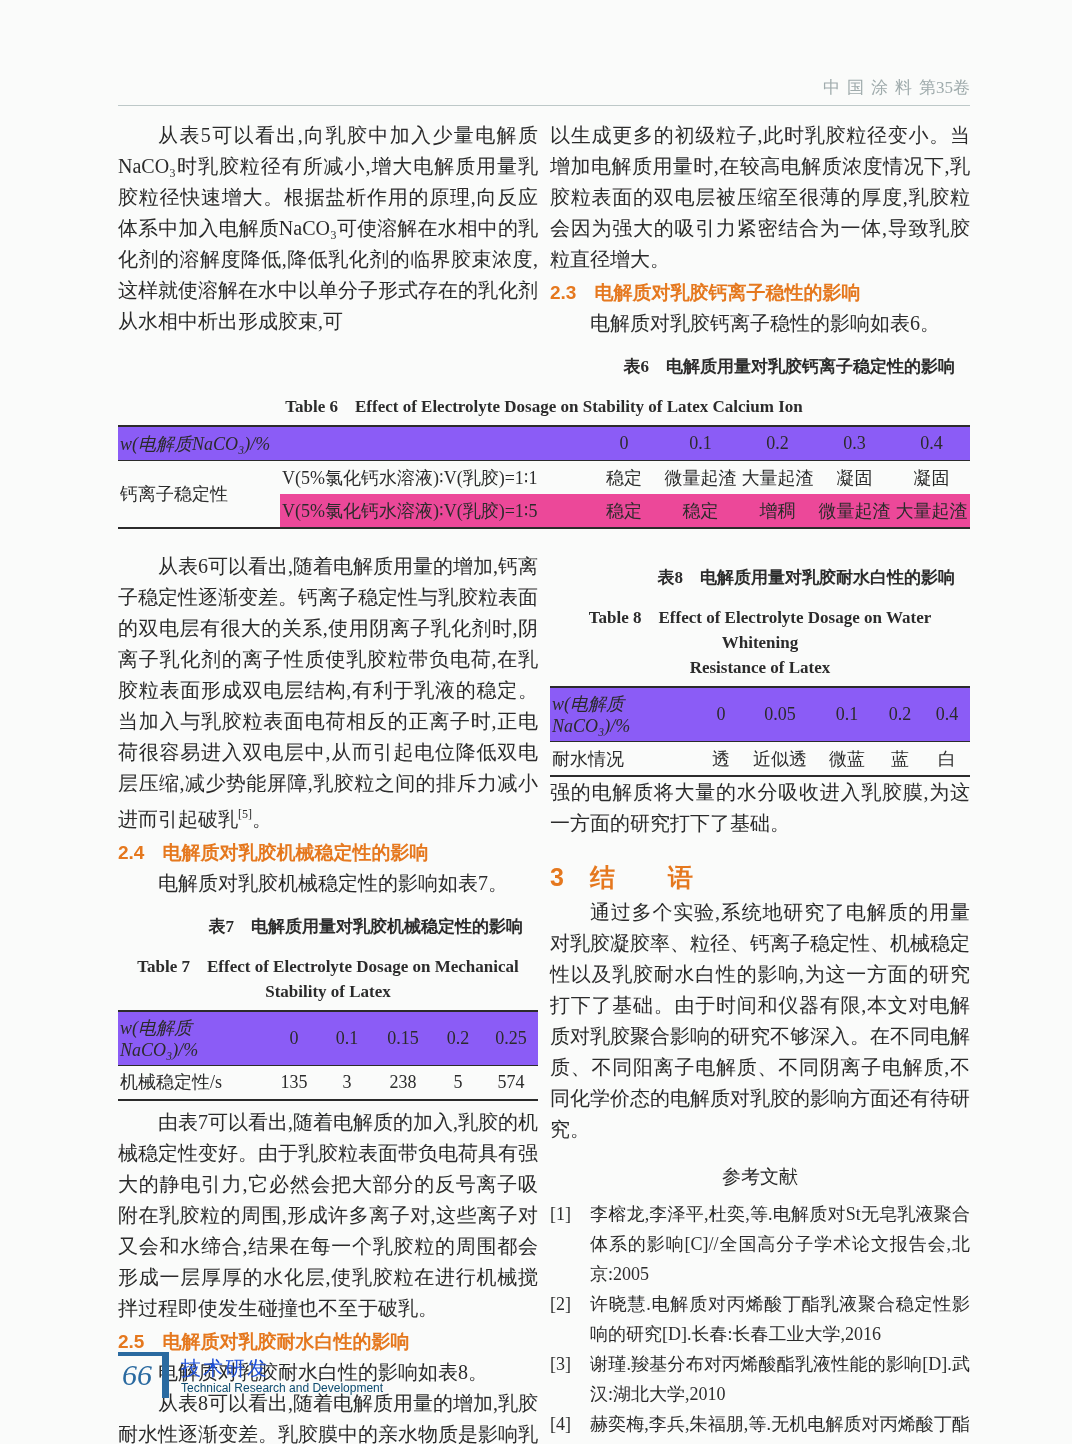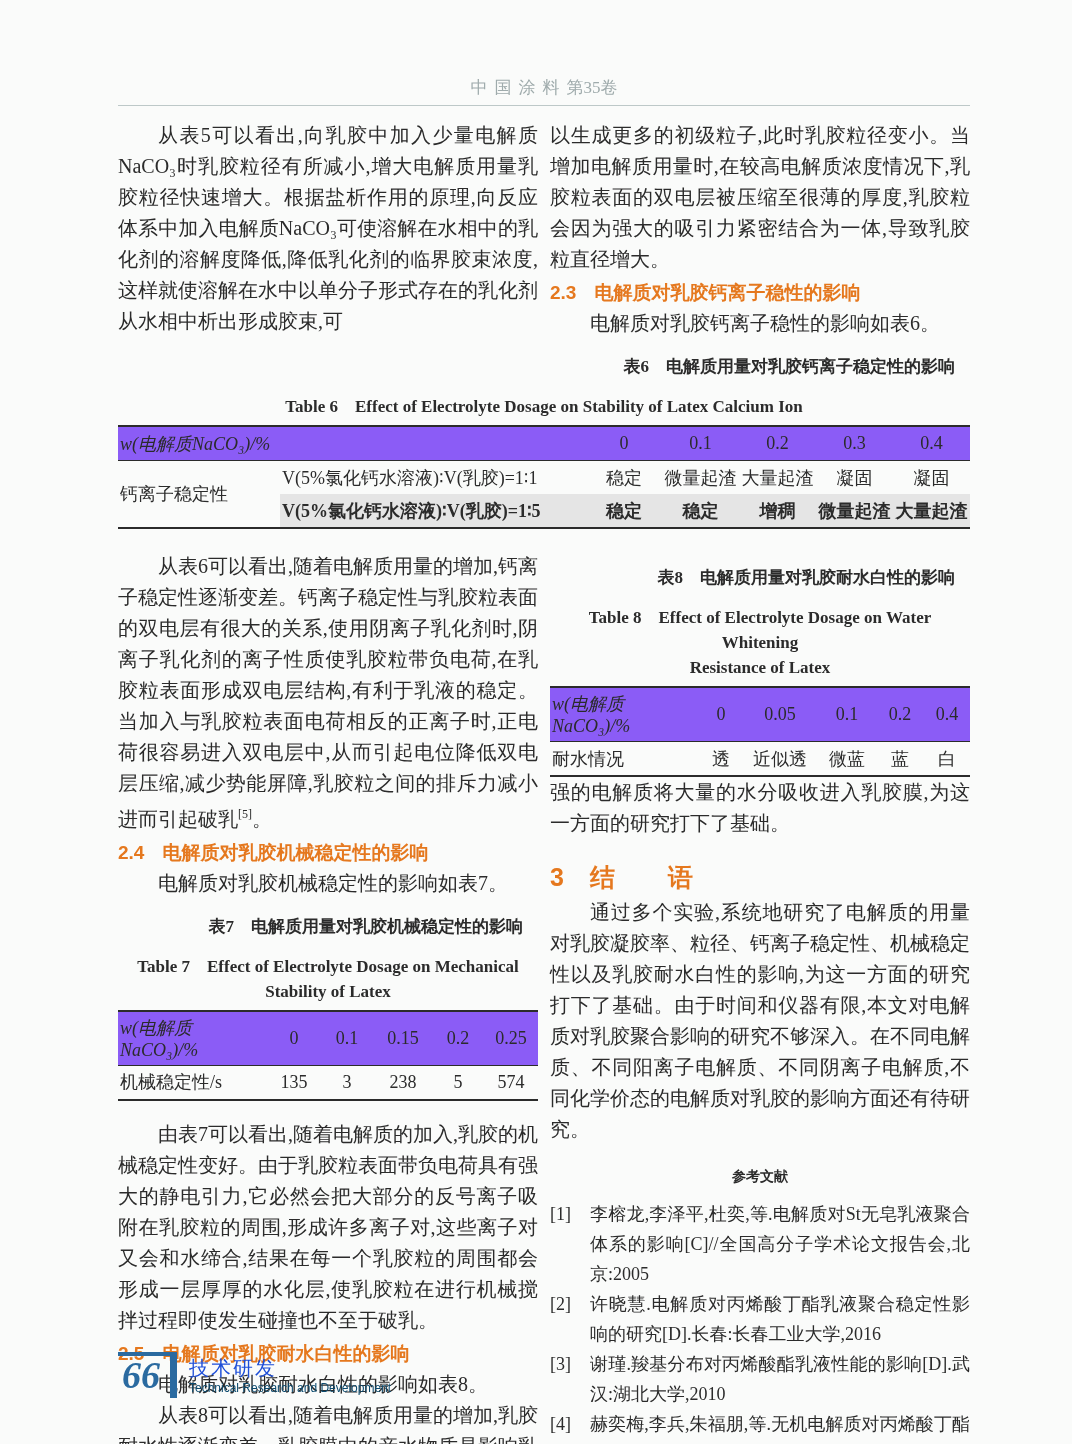--- a/index.html
+++ b/index.html
@@ -6,21 +6,21 @@
   body{
     width:1072px;height:1444px;overflow:hidden;
     background:#fafbfa;
     font-family:"Liberation Serif","DejaVu Serif",serif;
     color:#2b2b2b;
   }
   .page{position:relative;width:1072px;height:1444px;}
   .content{position:absolute;left:118px;top:0;width:852px;}
 
   
-  .jheader{margin-top:76px;display:flex;justify-content:center;align-items:flex-end;
+  .jheader{margin-top:76px;display:flex;justify-content:flex-end;align-items:flex-end;
     color:#9fabac;font-size:17px;}
   .jname{letter-spacing:7px;}
   .jrule{border:none;border-top:1px solid #bdc8c8;margin:6px 0 0 0;}
 
   
   .twocol{display:flex;justify-content:space-between;}
   .col{width:420px;}
 
   p.body{font-size:20px;line-height:31px;text-align:justify;margin:0;}
   p.indent{text-indent:2em;}
@@ -40,35 +40,35 @@
   .tbl-block{margin-top:16px;}
   .cap-zh{text-align:right;font-size:17px;font-weight:bold;line-height:24px;margin:15px;}
   .cap-en{text-align:center;font-size:17px;font-weight:bold;line-height:25px;margin:0;
     font-family:"Liberation Serif",serif;}
   table.dtable{border-collapse:collapse;margin-top:6px;width:100%;
     border-top:2px solid #2b2b2b;border-bottom:2px solid #2b2b2b;
     font-size:18px;}
   table.dtable td{padding:4px 2px;height:25px;vertical-align:middle;}
   td.c{text-align:center;}
   tr.band td{background:#8b5cf6;}
-  td.peach{background:#e5e5e5;font-weight:bold;}
+  td.peach{background:#ec4899;}
   tr.hline td{border-bottom:1px solid #2b2b2b;}
   .wlabel{font-style:italic;}
 
   
   .refs{position:relative;margin-top:14px;}
-  .refs-title{text-align:center;font-weight:bold;font-size:14px;line-height:32px;margin:16px 0 6px 0;}
+  .refs-title{text-align:center;font-weight:normal;font-size:19px;line-height:32px;margin:16px 0 6px 0;}
   .ref-item{display:flex;font-size:18px;line-height:30px;text-align:justify;}
   .ref-no{width:40px;flex:0 0 40px;}
   .ref-text{flex:1;}
 
   
   .footer{position:absolute;left:118px;top:1352px;display:flex;align-items:flex-start;}
   .pn-wrap{border-top:4px solid #2a6aa0;padding:2px 10px 0 4px;}
-  .page-num{font-size:38px;font-weight:bold;font-style:italic;color:#2a6aa0;
+  .page-num{font-size:30px;font-weight:normal;font-style:italic;color:#2a6aa0;
     font-family:"Liberation Serif",serif;line-height:34px;}
   .v-bar{width:7px;height:46px;background:#2a6aa0;margin-right:12px;}
   .f-zh{font-family:"Liberation Sans","DejaVu Sans",sans-serif;color:#1d4ed8;
     font-size:20px;line-height:24px;margin-top:4px;letter-spacing:2px;}
   .f-en{font-family:"Liberation Sans","DejaVu Sans",sans-serif;color:#0c4a6e;
     font-size:12px;line-height:16px;}
 
   .gap-after-t8{margin-top:56px;}
   .mt-small{margin-top:10px;}
 </style>
@@ -179,21 +179,21 @@
               <td class="c">135</td>
               <td class="c">3</td>
               <td class="c">238</td>
               <td class="c">5</td>
               <td class="c">574</td>
             </tr>
           </tbody>
             </table>
         </div>
 
-        <p class="body indent" style="margin-top:18px;">由表7可以看出,随着电解质的加入,乳胶的机械稳定性变好。由于乳胶粒表面带负电荷具有强大的静电引力,它必然会把大部分的反号离子吸附在乳胶粒的周围,形成许多离子对,这些离子对又会和水缔合,结果在每一个乳胶粒的周围都会形成一层厚厚的水化层,使乳胶粒在进行机械搅拌过程即使发生碰撞也不至于破乳。</p>
+        <p class="body indent" style="margin-top:6px;">由表7可以看出,随着电解质的加入,乳胶的机械稳定性变好。由于乳胶粒表面带负电荷具有强大的静电引力,它必然会把大部分的反号离子吸附在乳胶粒的周围,形成许多离子对,这些离子对又会和水缔合,结果在每一个乳胶粒的周围都会形成一层厚厚的水化层,使乳胶粒在进行机械搅拌过程即使发生碰撞也不至于破乳。</p>
 
         <h4 class="sec-h">
           <span class="h-num">2.5</span>
           <span class="h-title">电解质对乳胶耐水白性的影响</span>
         </h4>
         <p class="body indent">电解质对乳胶耐水白性的影响如表8。</p>
         <p class="body indent">从表8可以看出,随着电解质用量的增加,乳胶耐水性逐渐变差。乳胶膜中的亲水物质是影响乳胶膜耐水的关键因素。当电解质用量增加时,乳胶成膜后电解质停留在乳胶膜中,在泡水的过程中,这些极性很</p>
       </div>
 
       <div class="col">

